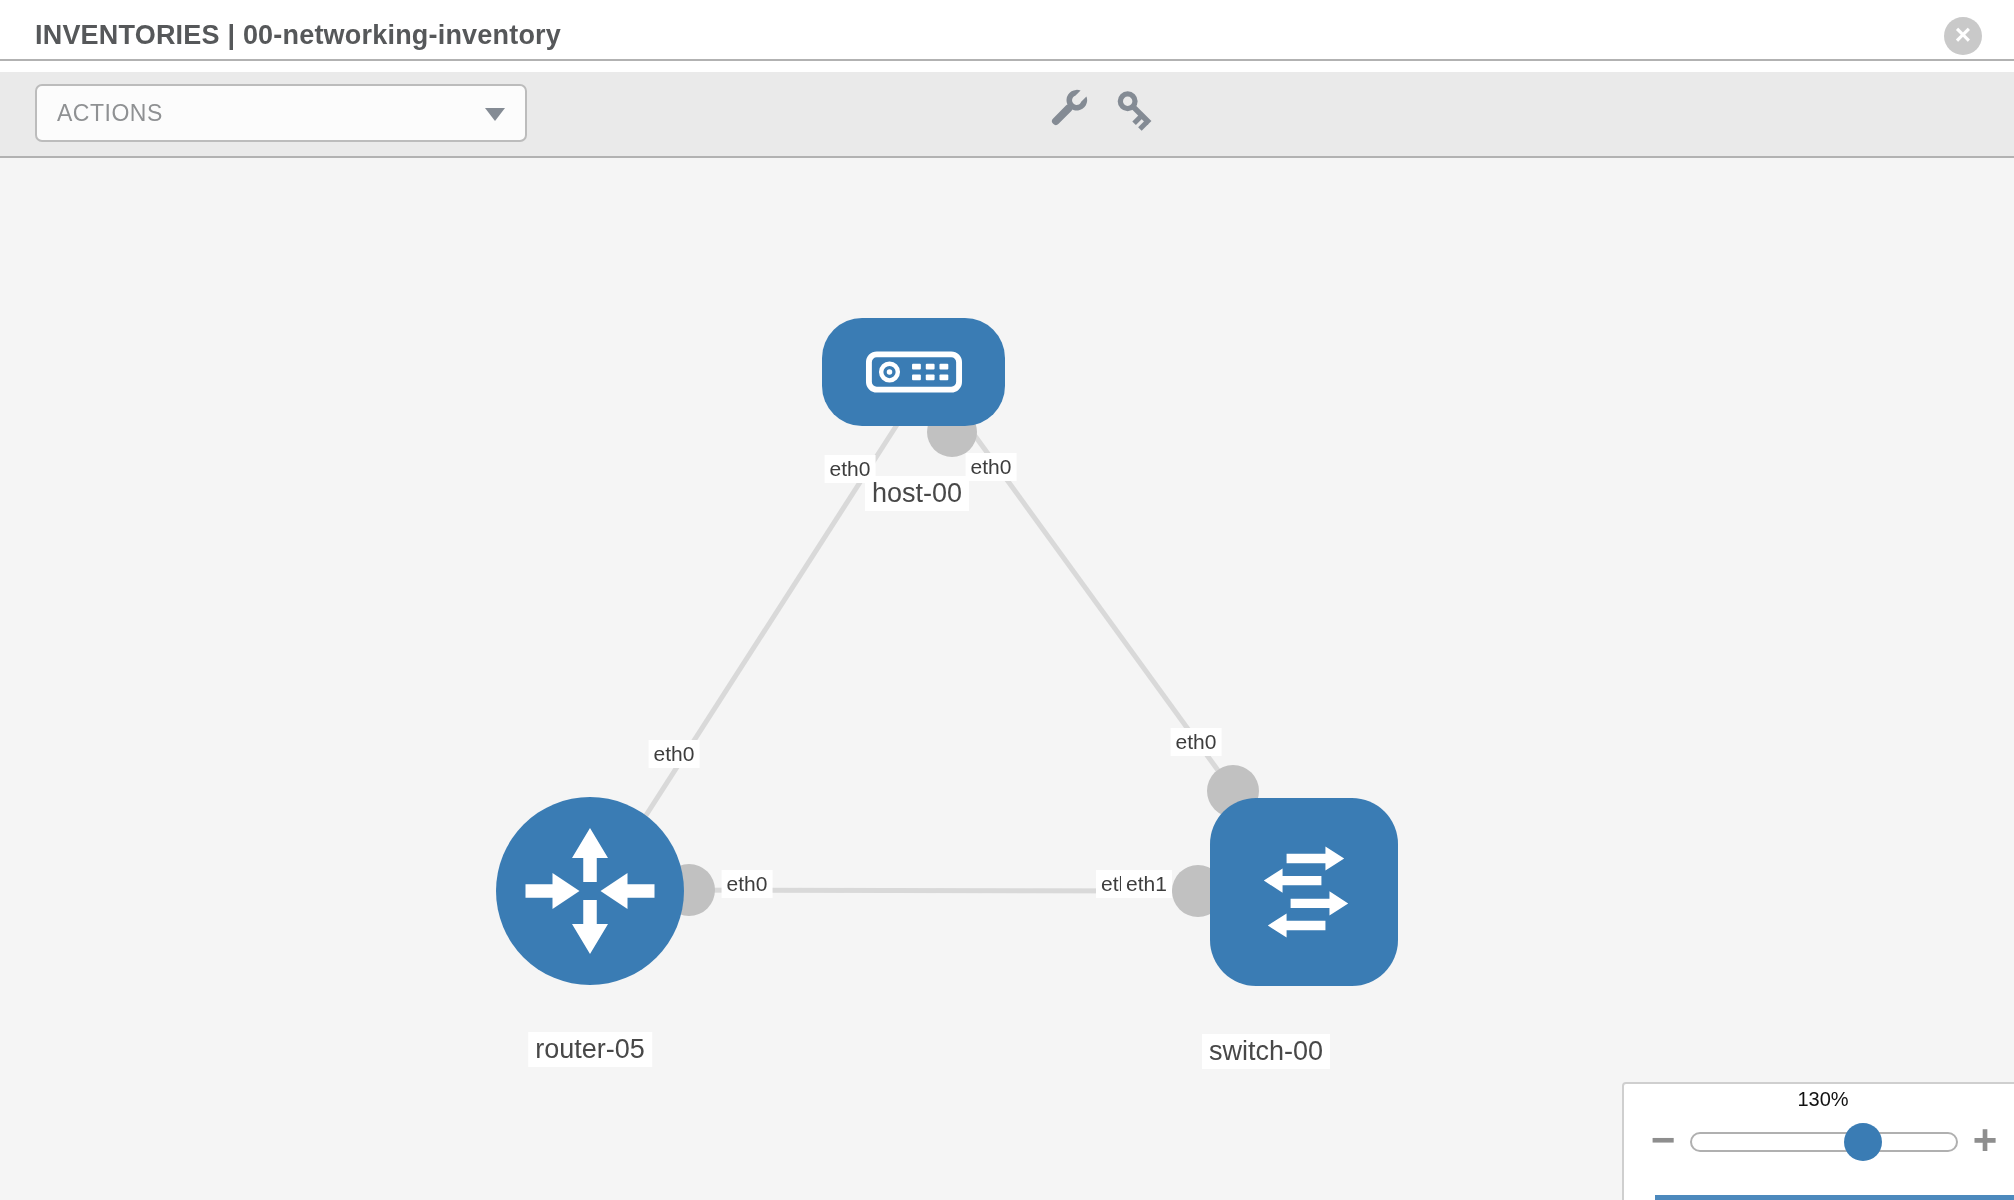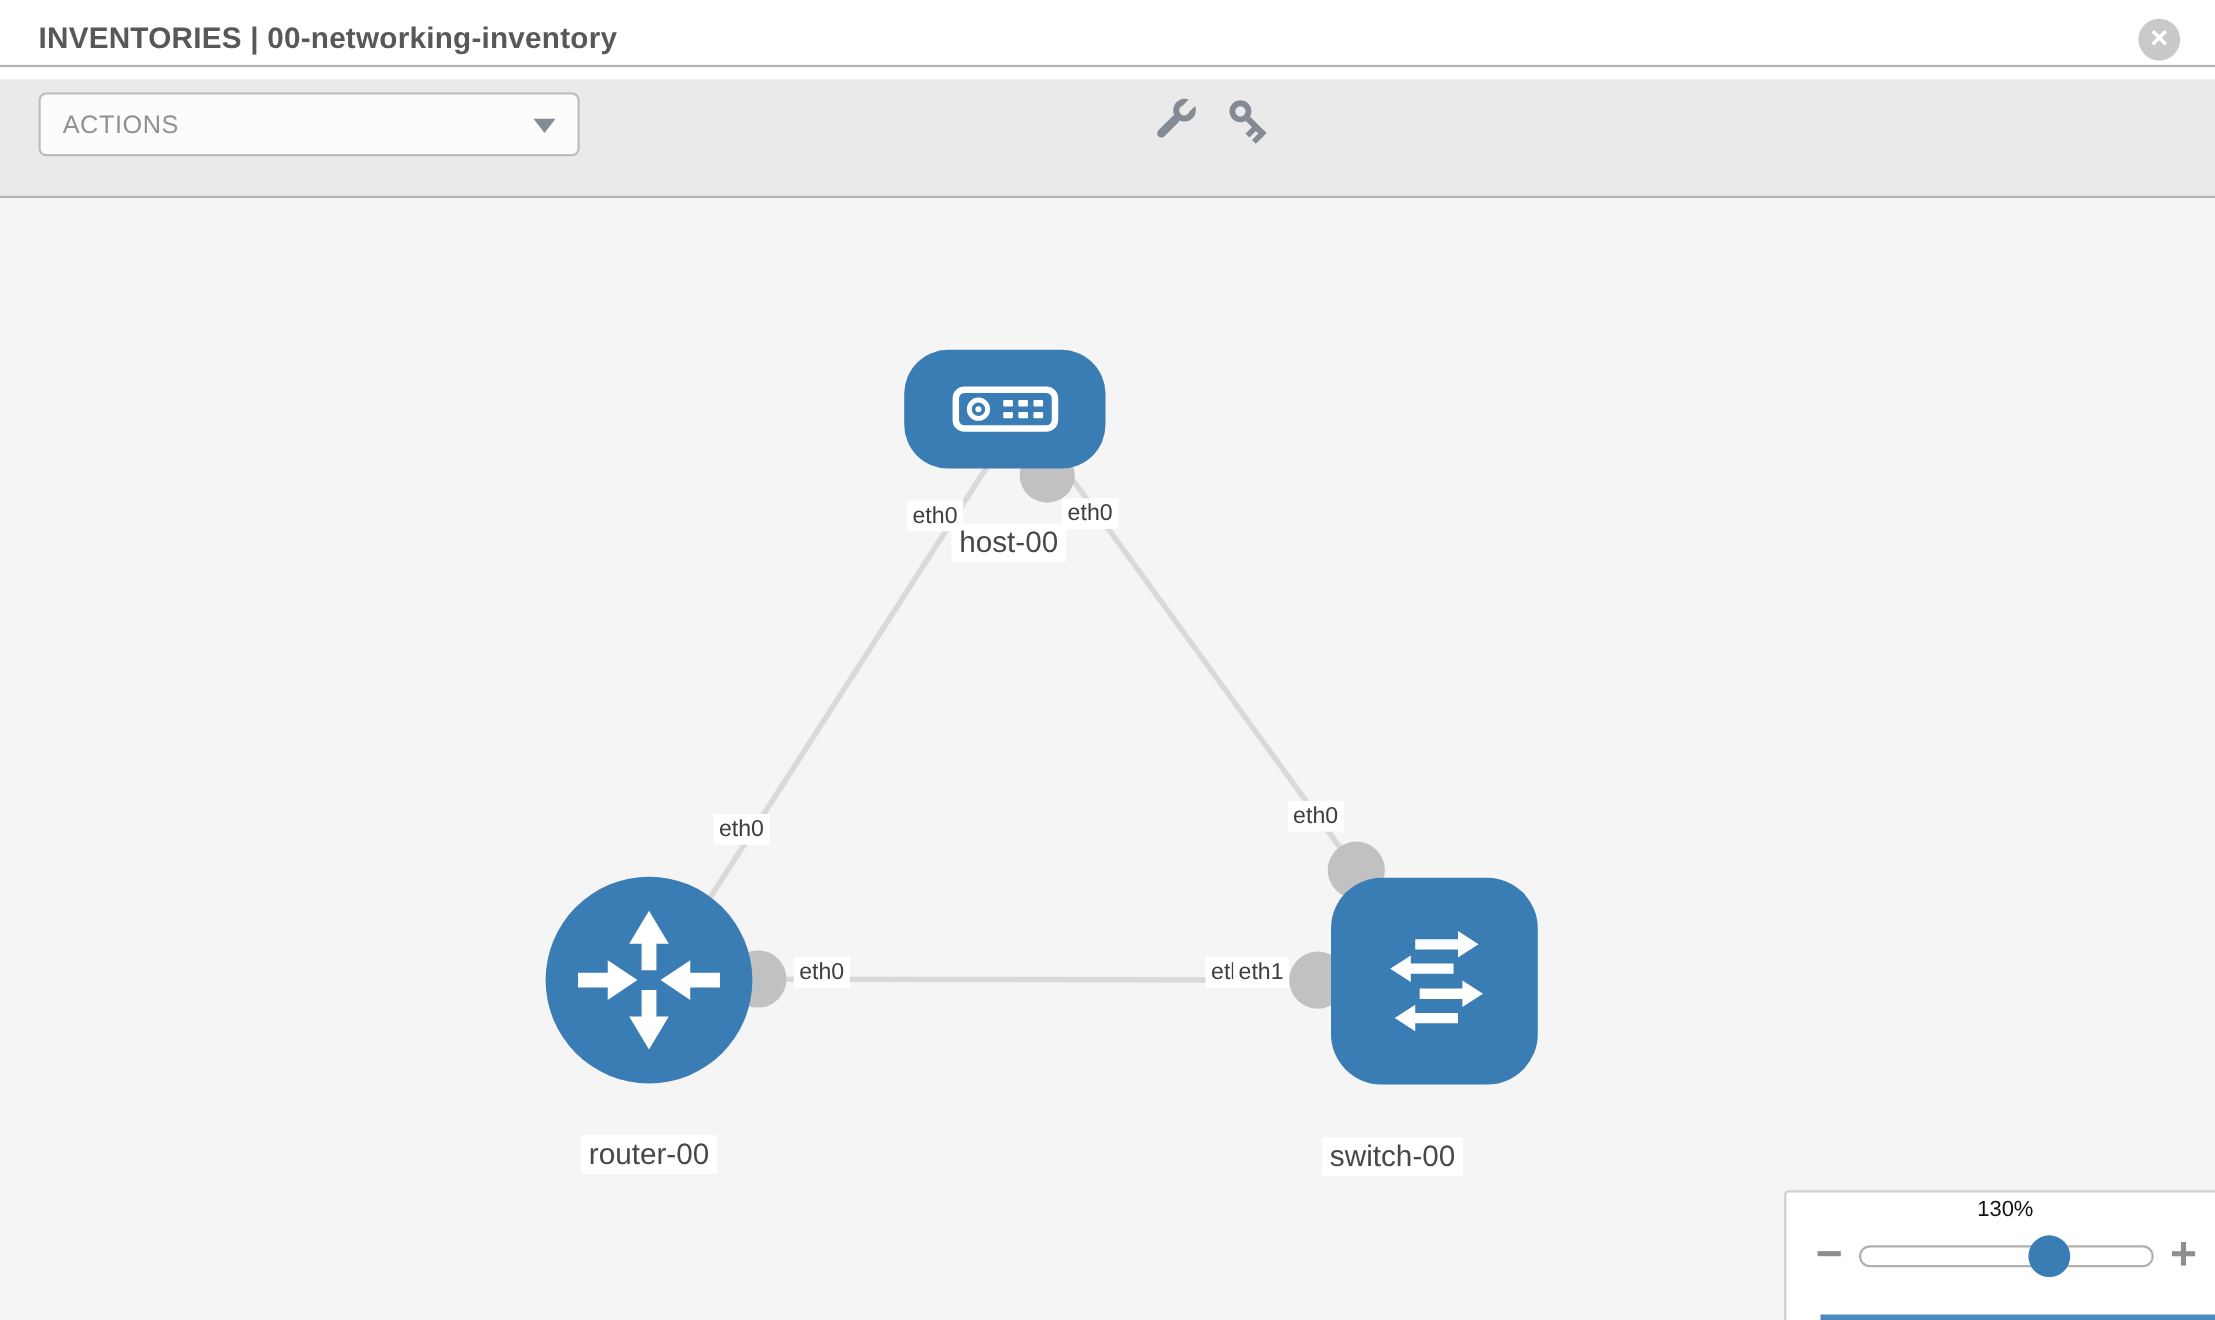--- a/index.html
+++ b/index.html
@@ -7,21 +7,21 @@
   body { font-family:"Liberation Sans", sans-serif; }
   .page { position:relative; width:2014px; height:1200px; overflow:hidden; background:#fff; }
 
   
   .titlebar { position:absolute; left:0; top:0; width:2014px; height:61px; background:#fff; border-bottom:2px solid #b2b2b2; z-index:6; }
   .page-title { position:absolute; left:35px; top:0; line-height:70px; font-size:27px; font-weight:700; color:#56585a; letter-spacing:0.2px; }
   .close-btn { position:absolute; left:1944px; top:17px; width:38px; height:38px; border-radius:50%; background:#c9c9c9; text-align:center; cursor:pointer; }
   .close-btn span { display:block; line-height:36px; font-size:28px; font-weight:700; color:#fff; }
 
   
-  .toolbar { position:absolute; left:0; top:72px; width:2014px; height:108px; background:#eaeaea; border-bottom:2px solid #b2b2b2; z-index:6; }
+  .toolbar { position:absolute; left:0; top:72px; width:2014px; height:86px; background:#eaeaea; border-bottom:2px solid #b2b2b2; z-index:6; }
   .select-box { position:absolute; top:12px; height:58px; background:#fcfcfc; border:2px solid #bcbcbc; border-radius:7px; }
   .select-box .ph { position:absolute; left:20px; top:0; line-height:54px; font-size:23px; color:#8f9193; letter-spacing:0.5px; }
   .caret { position:absolute; right:20px; top:22px; width:0; height:0; border-left:10px solid transparent; border-right:10px solid transparent; border-top:13px solid #848b94; }
   .actions-box { left:35px; width:492px; }
   .search-box { left:1183px; width:796px; }
   .tool-icon-btn { position:absolute; top:88px; width:44px; height:44px; cursor:pointer; z-index:7; }
 
   
   .canvas { position:absolute; left:0; top:158px; width:2014px; height:1042px; background:#f5f5f5; z-index:0; }
   .net-svg { position:absolute; left:0; top:0; z-index:1; }
@@ -97,21 +97,21 @@
 
   <div class="chip eth-chip eth-center" style="left:850px; top:455px;">eth0</div>
   <div class="chip eth-chip eth-center" style="left:991px; top:453px;">eth0</div>
   <div class="chip eth-chip eth-center" style="left:674px; top:740px;">eth0</div>
   <div class="chip eth-chip eth-center" style="left:1196px; top:728px;">eth0</div>
   <div class="chip eth-chip eth-center" style="left:747px; top:870px;">eth0</div>
   <div class="chip eth-chip" style="left:1096px; top:870px;">eth0</div>
   <div class="chip eth-chip" style="left:1121px; top:870px;">eth1</div>
 
   <div class="chip name-chip" style="left:917px; top:440px;">host-00</div>
-  <div class="chip name-chip" style="left:590px; top:996px;">router-00</div>
+  <div class="chip name-chip" style="left:590px; top:996px;">router-05</div>
   <div class="chip name-chip" style="left:1266px; top:998px;">switch-00</div>
 
   <div class="titlebar">
     <div class="page-title">INVENTORIES | 00-networking-inventory</div>
     <div class="close-btn">
       <span>×</span>
     </div>
   </div>
 
   <div class="toolbar">

